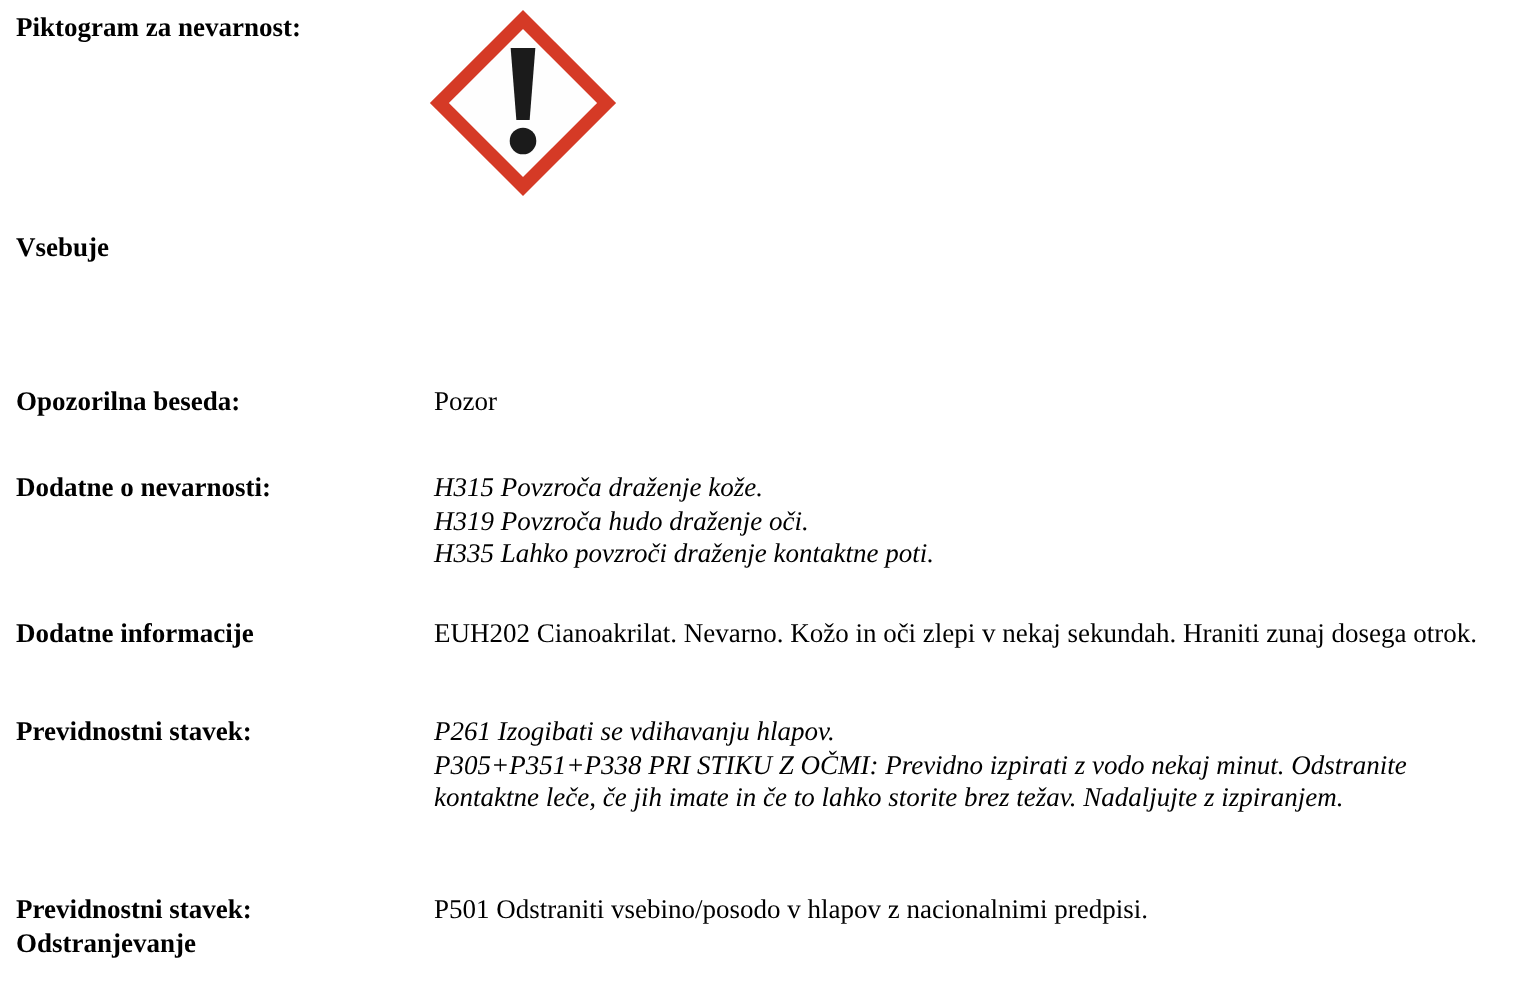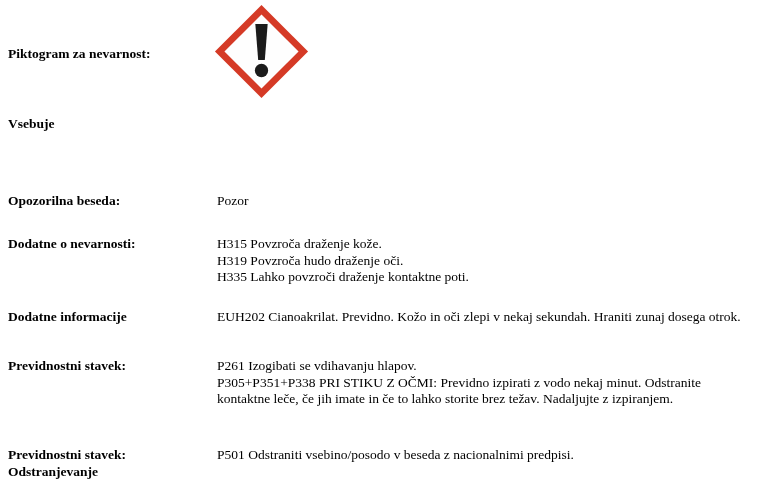--- a/index.html
+++ b/index.html
@@ -25,36 +25,36 @@
     line-height: 16.5px;
     white-space: nowrap;
   }
   .val {
     position: absolute;
     left: 217px;
     width: 537px;
     font-size: 13.5px;
     line-height: 16.5px;
   }
-  .val p { margin: 0; }
+  .val p { margin: 0; font-style: italic; }
   .pictogram-wrap {
     position: absolute;
     left: 214px;
     top: 4px;
     width: 95px;
     height: 95px;
   }
   .pictogram-wrap svg { display: block; width: 100%; height: 100%; }
 </style>
 </head>
 <body>
 
 <div class="sheet">
 
-  <div class="lbl" style="top:6px;margin-top:40px;">Piktogram za nevarnost:</div>
+  <div class="lbl" style="top:6px;">Piktogram za nevarnost:</div>
 
   <div class="pictogram-wrap">
     <svg viewBox="0 0 100 100" xmlns="http://www.w3.org/2000/svg" aria-hidden="true">
       <polygon points="50,1 99,50 50,99 1,50" fill="#d53a26"></polygon>
       <polygon points="50,11 89,50 50,89 11,50" fill="#fefefe"></polygon>
       <polygon points="43.5,21 56.5,21 53.5,59 46.5,59" fill="#1b1b1b"></polygon>
       <circle cx="50" cy="70" r="7" fill="#1b1b1b"></circle>
     </svg>
   </div>
 
@@ -64,27 +64,27 @@
   <div class="val" style="top:193px;">Pozor</div>
 
   <div class="lbl" style="top:236px;">Dodatne o nevarnosti:</div>
   <div class="val" style="top:236px;">
     <p>H315 Povzroča draženje kože.</p>
     <p>H319 Povzroča hudo draženje oči.</p>
     <p>H335 Lahko povzroči draženje kontaktne poti.</p>
   </div>
 
   <div class="lbl" style="top:309px;">Dodatne informacije</div>
-  <div class="val" style="top:309px;">EUH202 Cianoakrilat. Previdno. Kožo in oči zlepi v nekaj sekundah. Hraniti zunaj dosega otrok.</div>
+  <div class="val" style="top:309px;">EUH202 Cianoakrilat. Nevarno. Kožo in oči zlepi v nekaj sekundah. Hraniti zunaj dosega otrok.</div>
 
   <div class="lbl" style="top:358px;">Previdnostni stavek:</div>
   <div class="val" style="top:358px;">
     <p>P261 Izogibati se vdihavanju hlapov.</p>
     <p>P305+P351+P338 PRI STIKU Z OČMI: Previdno izpirati z vodo nekaj minut. Odstranite kontaktne leče, če jih imate in če to lahko storite brez težav. Nadaljujte z izpiranjem.</p>
   </div>
 
   <div class="lbl" style="top:447px;">
     <div>Previdnostni stavek:</div>
     <div>Odstranjevanje</div>
   </div>
-  <div class="val" style="top:447px;">P501 Odstraniti vsebino/posodo v beseda z nacionalnimi predpisi.</div>
+  <div class="val" style="top:447px;">P501 Odstraniti vsebino/posodo v hlapov z nacionalnimi predpisi.</div>
 
 </div>
 
 </body></html>

